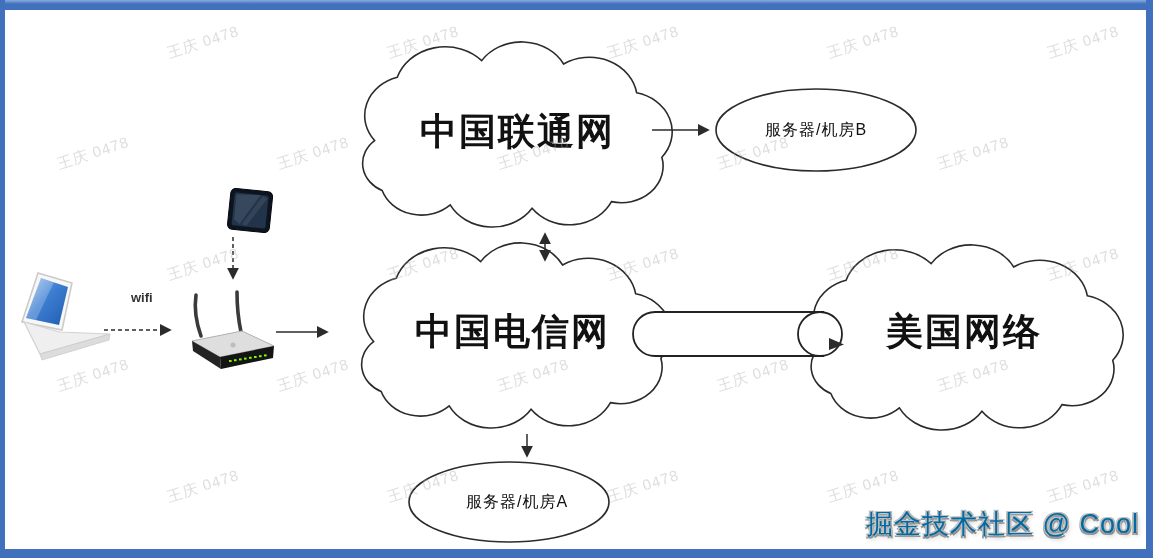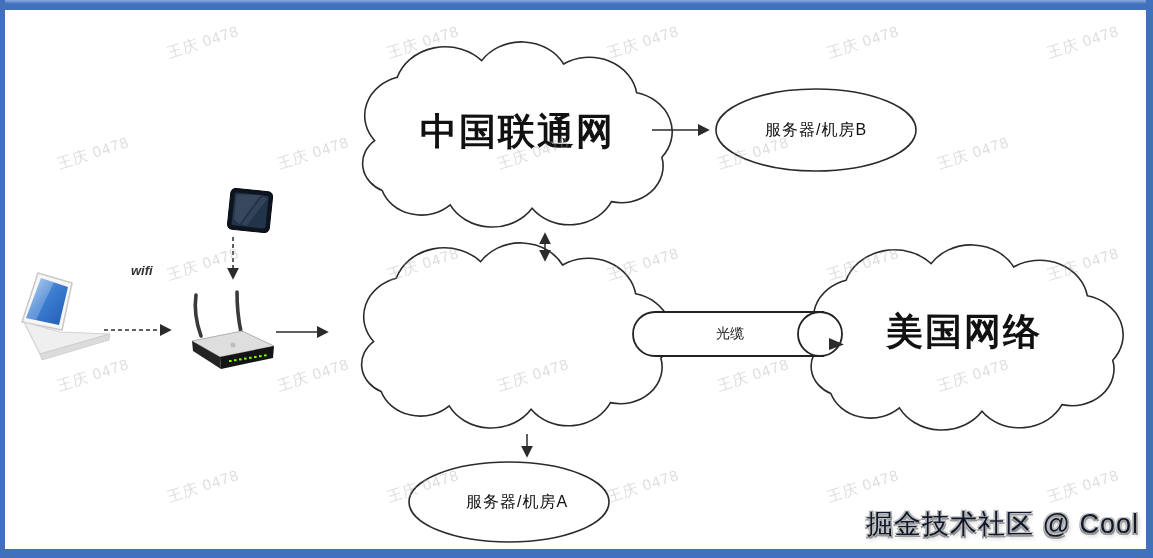--- a/index.html
+++ b/index.html
@@ -16,21 +16,21 @@
   .wifi-lbl{font-size:13px;font-weight:bold;justify-content:flex-start;color:#333;}
   #watermark-layer{position:absolute;left:0;top:0;width:100%;height:100%;z-index:4;pointer-events:none;}
   .wm{position:absolute;font-size:15px;color:rgba(165,165,165,0.38);transform:rotate(-18deg);
       white-space:nowrap;letter-spacing:1px;}
   .frame{position:absolute;z-index:6;background:#4170bd;}
   .frame-top{left:0;top:0;width:1153px;height:10px;background:linear-gradient(#8aabdf 0%,#4170bd 40%);}
   .frame-bottom{left:0;top:549px;width:1153px;height:9px;}
   .frame-left{left:0;top:0;width:5px;height:558px;}
   .frame-right{left:1146px;top:0;width:7px;height:558px;}
   .credit{position:absolute;right:14px;top:506px;z-index:5;font-size:27px;letter-spacing:1px;
-          color:#0f172a;white-space:nowrap;
+          color:#0369a1;white-space:nowrap;
           text-shadow:-1.5px -1.5px 0 #c2c2c2, 1.5px -1.5px 0 #b5b5b5,
                       -1.5px 1.5px 0 #9a9a9a, 1.5px 1.5px 0 #8e8e8e,
                       2px 3px 4px rgba(0,0,0,0.25);}
 </style>
 </head>
 <body>
 
 <div class="stage">
 
   <svg class="diagram" width="1153" height="558" viewBox="0 0 1153 558">
@@ -98,25 +98,25 @@
 
     <g transform="translate(225,187) rotate(6 25 24)">
       <rect x="4" y="3" width="42" height="41" rx="5" fill="#0d1420" stroke="#05080d" stroke-width="1"></rect>
       <rect x="8" y="7" width="34" height="33" rx="2" fill="#22344a"></rect>
       <polygon points="10,9 34,7 16,38 10,34" fill="#ffffff" opacity="0.10"></polygon>
       <polygon points="36,8 41,10 23,39 18,38" fill="#ffffff" opacity="0.08"></polygon>
     </g>
   </svg>
 
   <div class="lbl cloud-lbl" style="left:380px;top:103px;width:275px;height:58px;">中国联通网</div>
+  <div class="lbl cloud-lbl" style="left:375px;top:303px;width:275px;height:58px;">中国电信网</div>
   <div class="lbl cloud-lbl" style="left:828px;top:303px;width:272px;height:58px;text-align:center;">美国网络</div>
   <div class="lbl ellipse-lbl" style="left:716px;top:114px;width:200px;height:32px;">服务器/机房B</div>
   <div class="lbl ellipse-lbl" style="left:409px;top:486px;width:216px;height:32px;">服务器/机房A</div>
-  <div class="lbl pipe-lbl" style="left:655px;top:321px;width:150px;height:25px;">光缆</div>
-  <div class="lbl wifi-lbl" style="left:131px;top:261px;width:60px;height:18px;font-style:italic;">wifi</div>
+  <div class="lbl wifi-lbl" style="left:131px;top:288px;width:60px;height:18px;">wifi</div>
 
   <div id="watermark-layer">
       <span class="wm" style="left: 166px; top: 33px;">王庆 0478</span>
       <span class="wm" style="left: 386px; top: 33px;">王庆 0478</span>
       <span class="wm" style="left: 606px; top: 33px;">王庆 0478</span>
       <span class="wm" style="left: 826px; top: 33px;">王庆 0478</span>
       <span class="wm" style="left: 1046px; top: 33px;">王庆 0478</span>
       <span class="wm" style="left: 56px; top: 144px;">王庆 0478</span>
       <span class="wm" style="left: 276px; top: 144px;">王庆 0478</span>
       <span class="wm" style="left: 496px; top: 144px;">王庆 0478</span>

